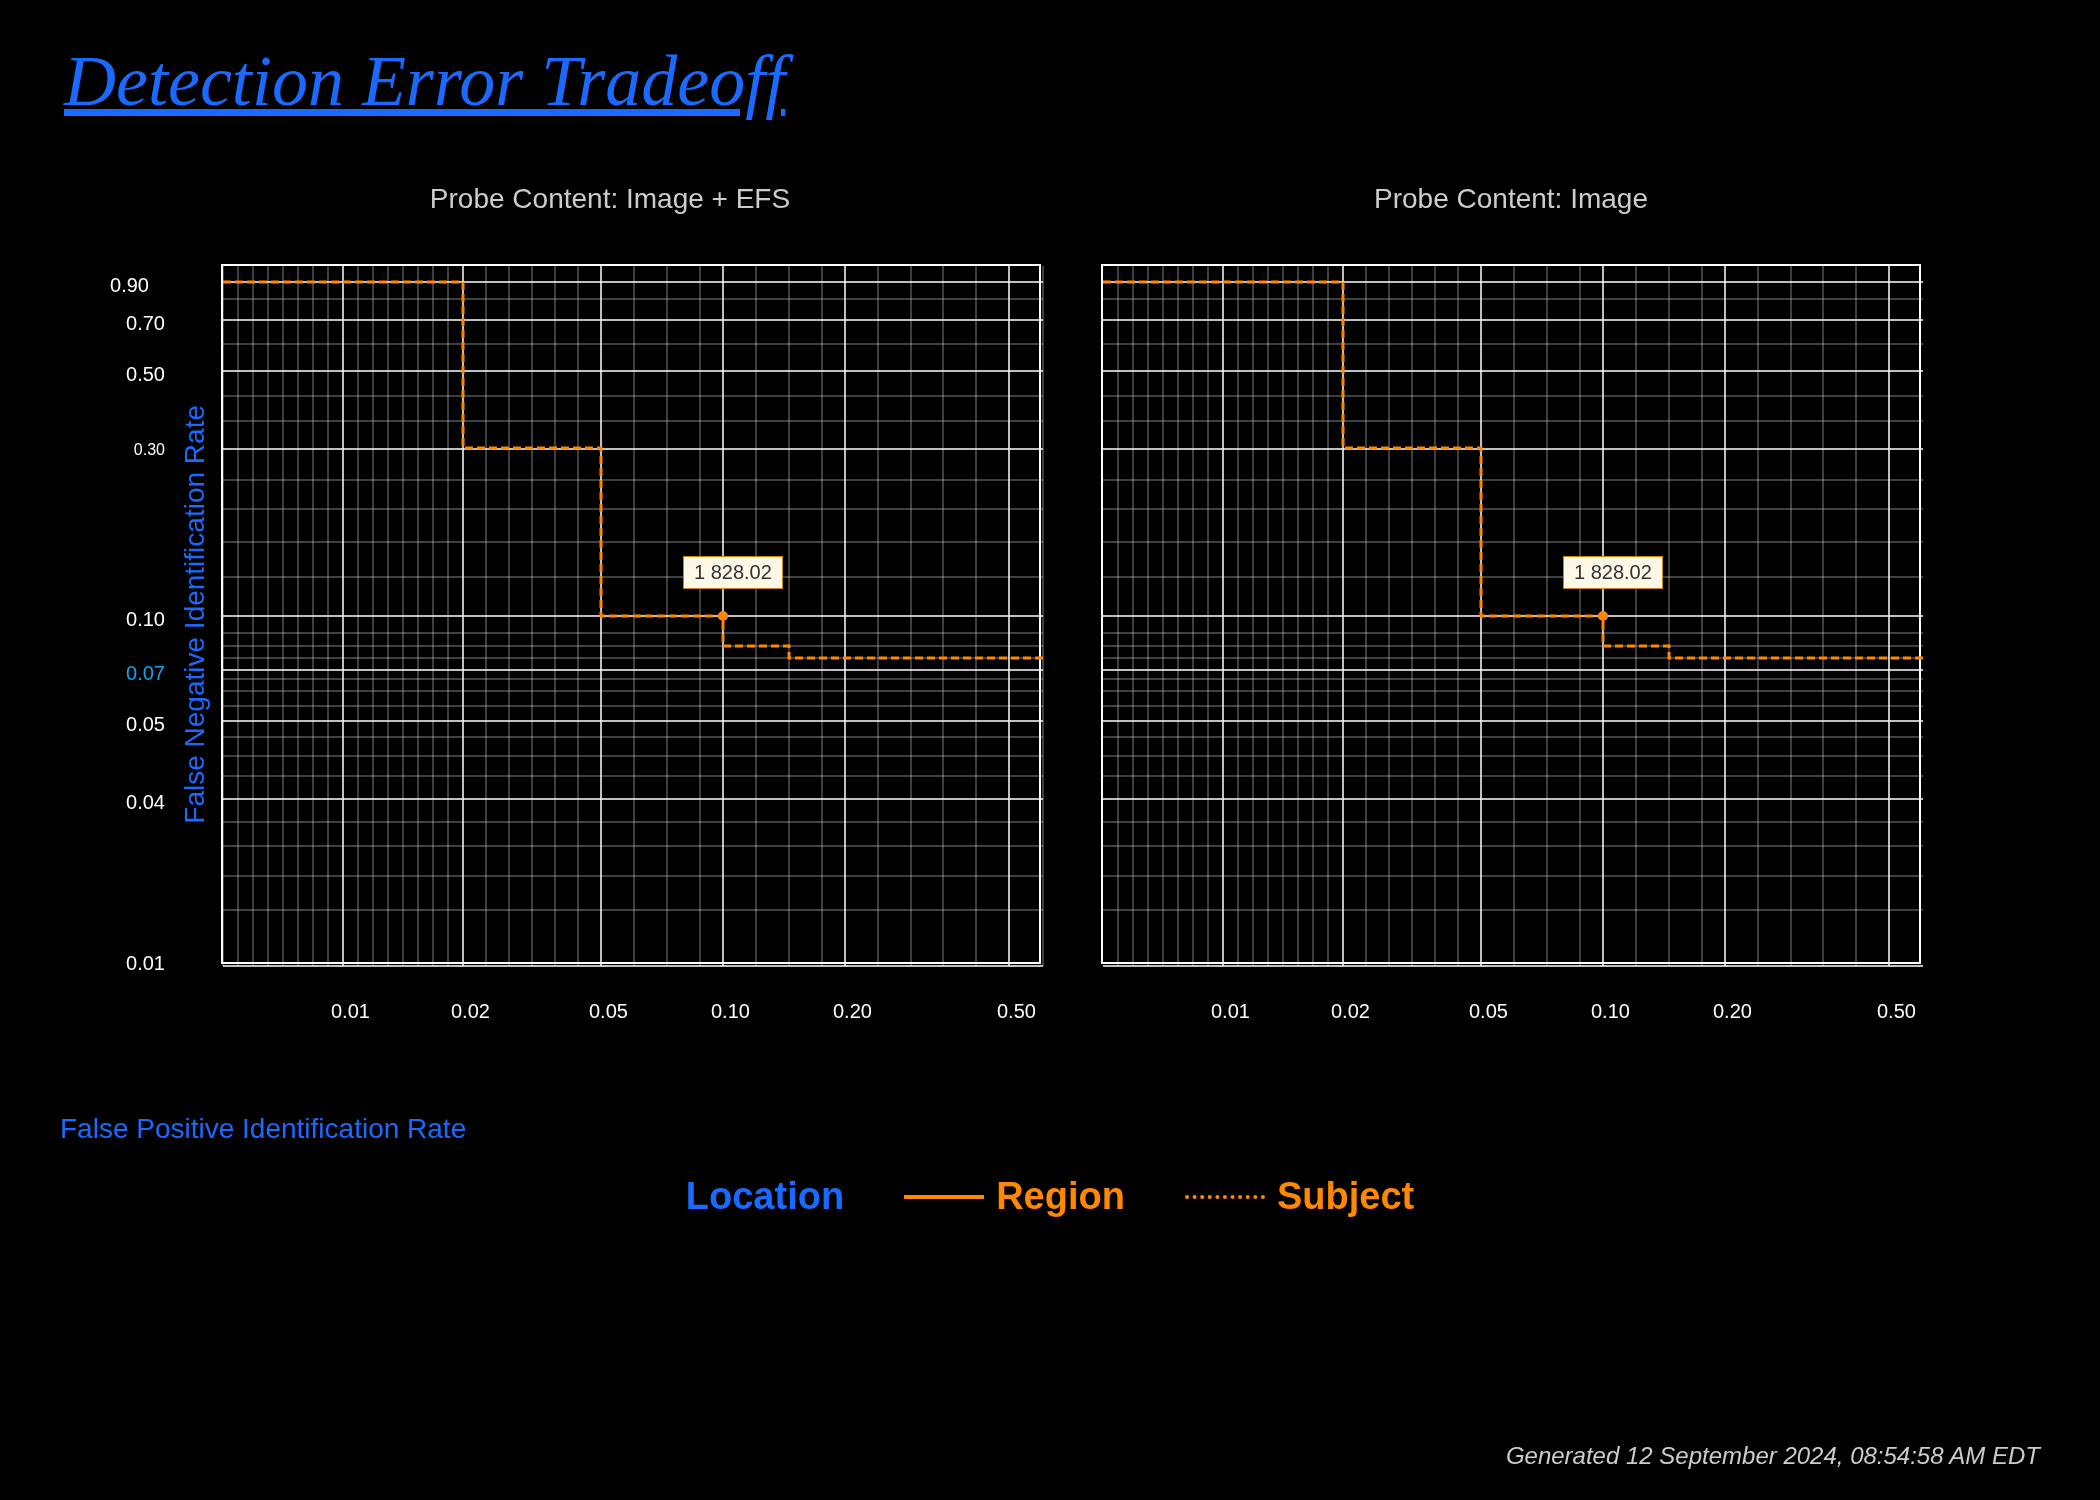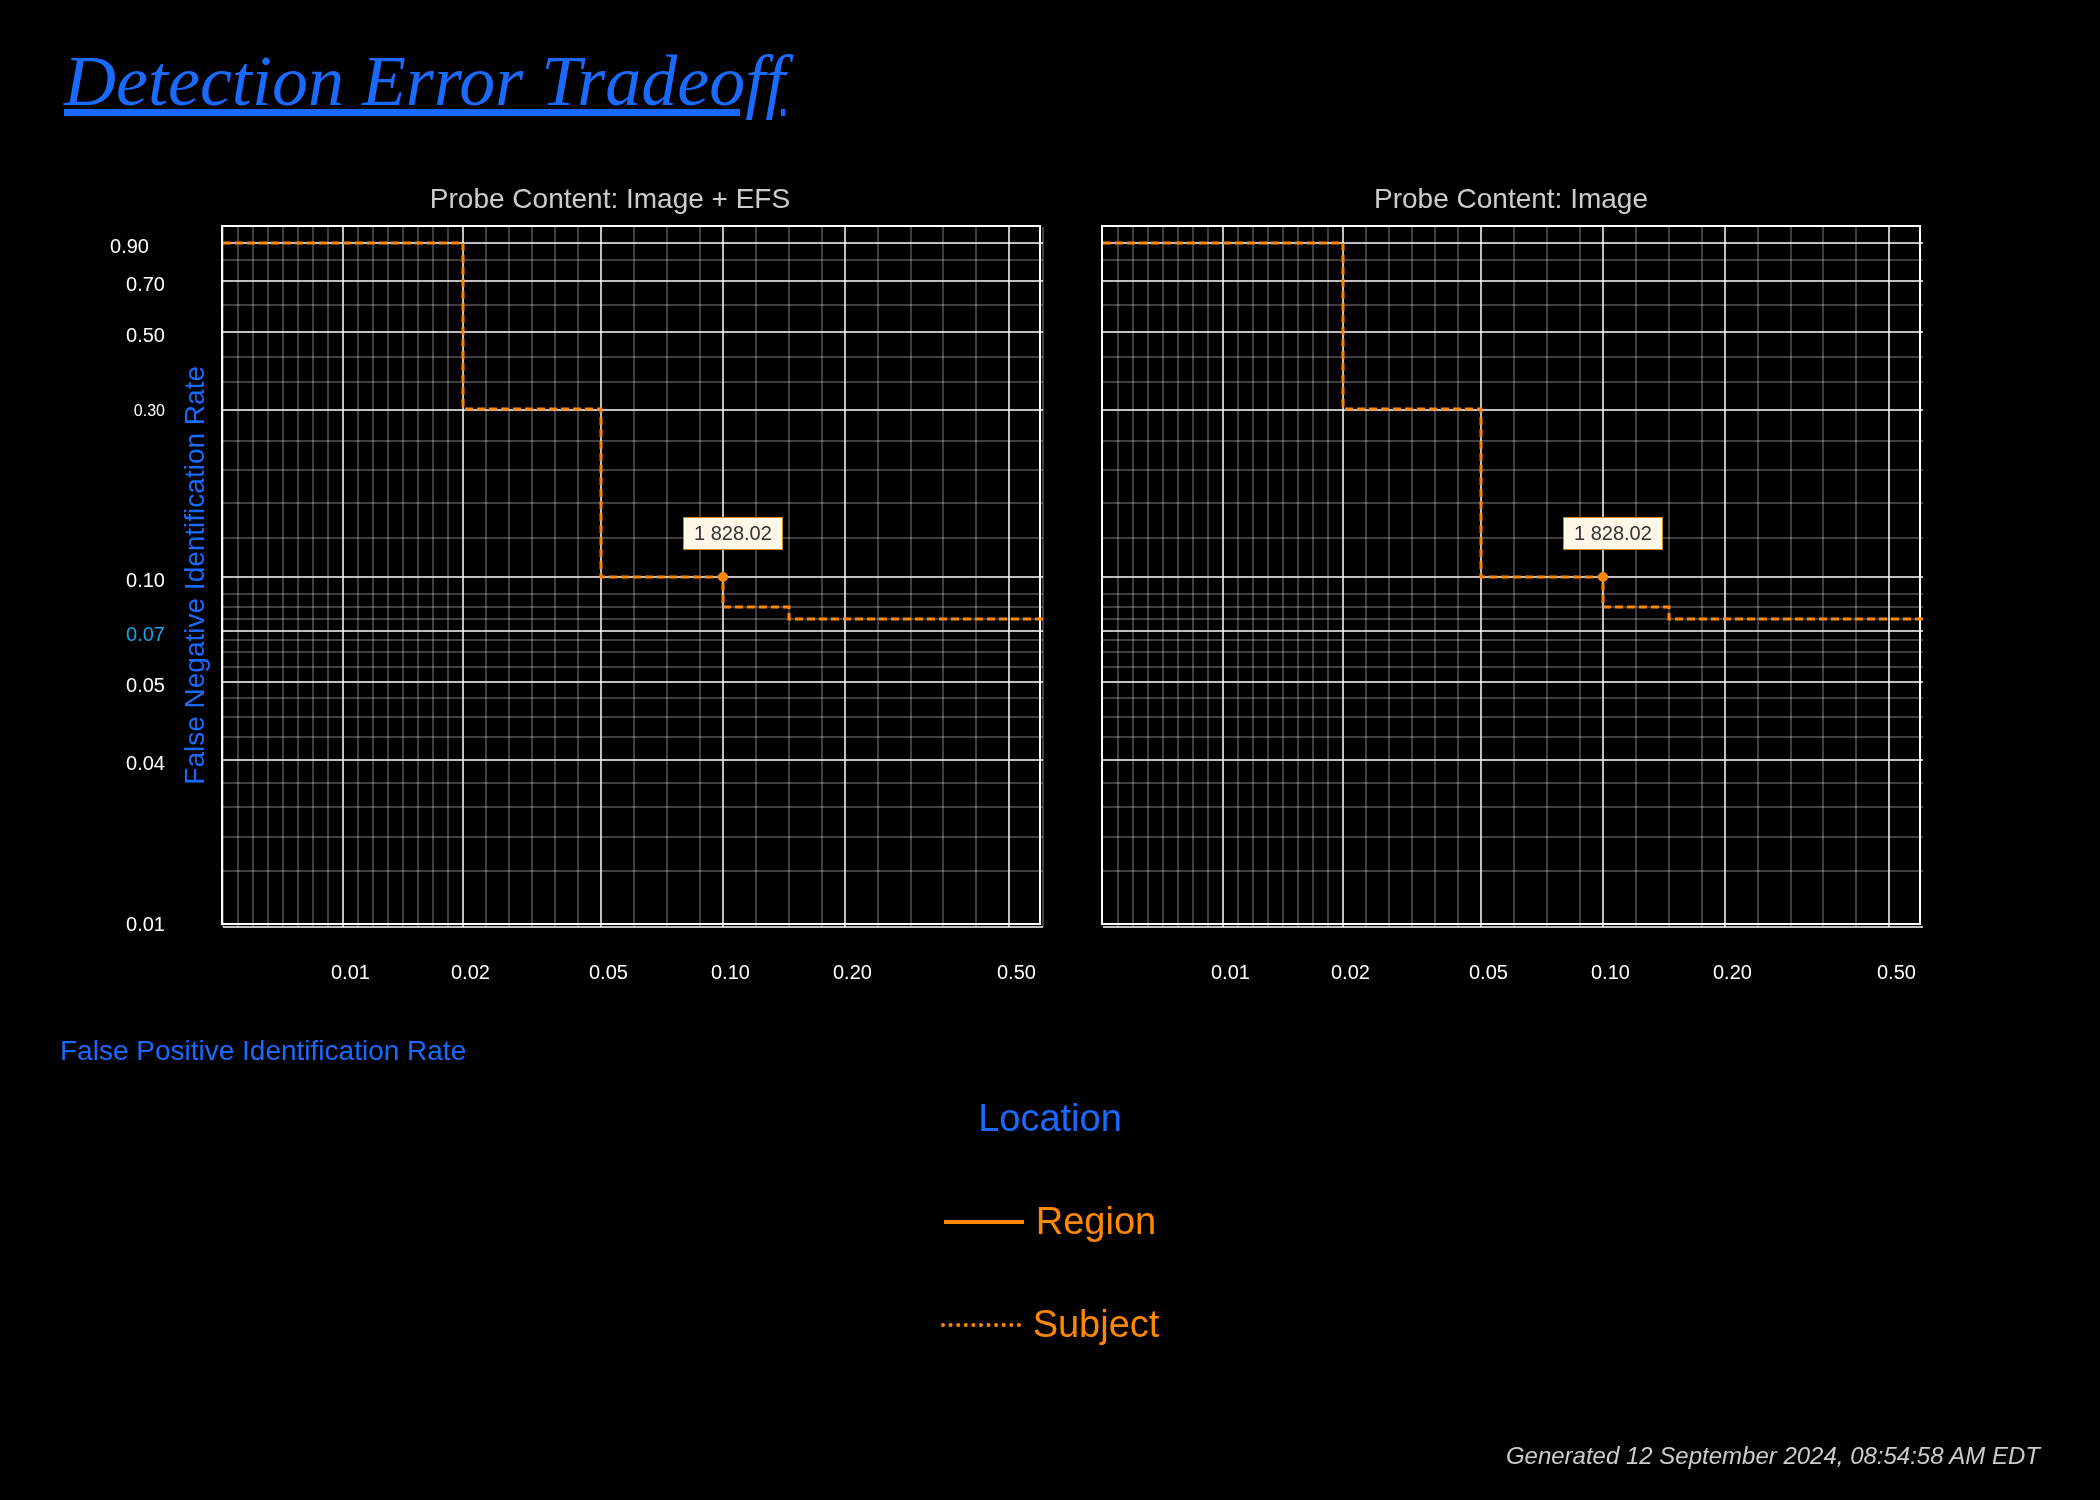--- a/index.html
+++ b/index.html
@@ -32,20 +32,21 @@
       gap: 0px;
       justify-content: center;
       align-items: flex-start;
       margin-bottom: 60px;
     }
     .chart-wrapper {
       position: relative;
       display: flex;
       flex-direction: column;
       align-items: center;
+      gap: 39px;
     }
     .chart-subtitle {
       color: #ccc;
       font-size: 28px;
       margin-bottom: 10px;
       font-family: 'Arial', sans-serif;
     }
     .chart-outer {
       display: flex;
       flex-direction: row;
@@ -71,26 +72,27 @@
       text-align: center;
       margin-top: 50px;
     }
     .x-axis-label {
       color: #1a6aff;
       font-size: 28px;
       font-family: 'Arial', sans-serif;
     }
     .legend-area {
       display: flex;
-      flex-direction: column;
+      flex-direction: row;
       justify-content: center;
       align-items: center;
       gap: 60px;
       margin-top: 30px;
       margin-bottom: 30px;
+      font-weight: bold;
     }
     .legend-item {
       display: flex;
       flex-direction: row;
       align-items: center;
       gap: 12px;
     }
     .legend-label {
       font-size: 38px;
       font-family: 'Arial', sans-serif;

